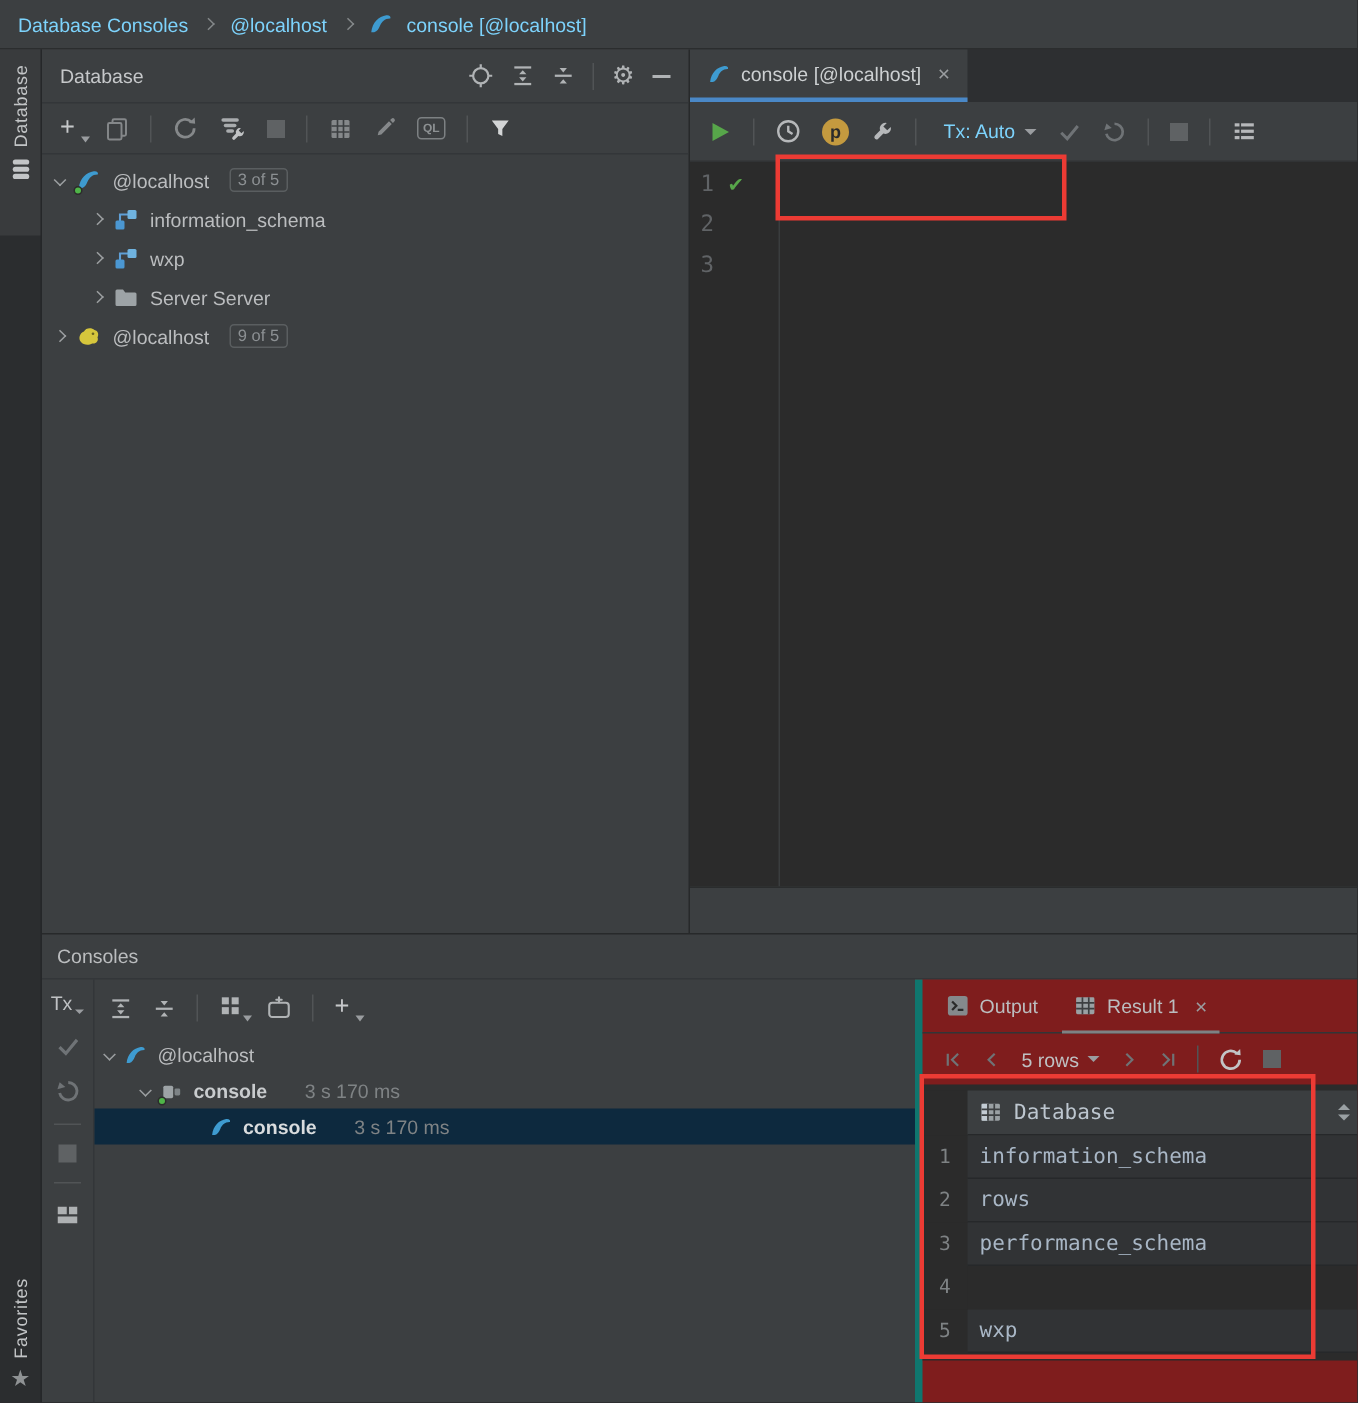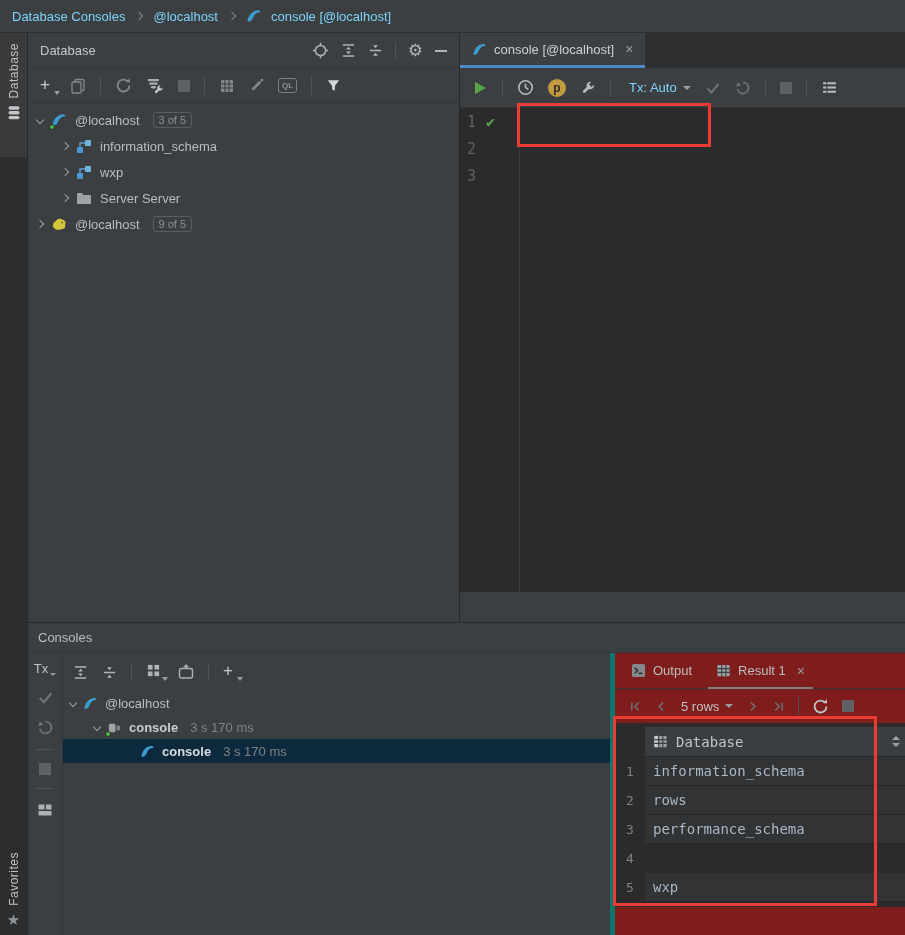--- a/index.html
+++ b/index.html
@@ -71,21 +71,21 @@
   .svc-leftcol{position:absolute;left:0;top:30px;width:35px;height:283px;border-right:1px solid #333639;display:flex;flex-direction:column;align-items:center;padding-top:8px;gap:13px}
   .tx-vert{display:flex;align-items:flex-end;gap:2px;color:#c0c2c4}
   .vsep{width:18px;height:1px;background:#515456}
   .svc-tree{position:absolute;left:35px;top:30px;width:547px;height:283px}
   .svc-toolbar{height:38px;display:flex;align-items:center;gap:14px;padding-left:10px}
   .svc-row{height:24px;display:flex;align-items:center;gap:7px;padding-left:7px}
   .svc-row.ind1{padding-left:31px}
   .svc-row.ind2{padding-left:77px}
   .svc-row.sel{background:#0d293e}
   .svc-row.sel .row-label{color:#d9dcde}
-  .time{color:#7f8385;margin-left:5px}
+  .time{color:#7f8385;margin-left:18px}
 
   
   .result-pane{position:absolute;left:582px;top:30px;width:324px;height:283px;border-left:5px solid #0f766e;background:#7f1d1d}
   .rp-tabs{height:36px;display:flex;align-items:center;padding-left:8px;gap:8px;border-bottom:1px solid #323537}
   .rp-tab{display:flex;align-items:center;gap:7px;padding:0 8px;height:35px;position:relative}
   .rp-tab.active::after{content:"";position:absolute;left:0;right:0;bottom:-1px;height:2px;background:#7e8183}
   .rp-pager{height:34px;display:flex;align-items:center;gap:13px;padding-left:14px}
   .rows-dd{display:flex;align-items:center;gap:6px;color:#bfc1c3}
   .rtable{position:absolute;left:0;top:70px;width:295px;height:184px;background:#2b2b2b;font-family:"DejaVu Sans Mono",monospace}
   .rt-header{position:absolute;left:0;top:4px;width:295px;height:30px;display:flex}

